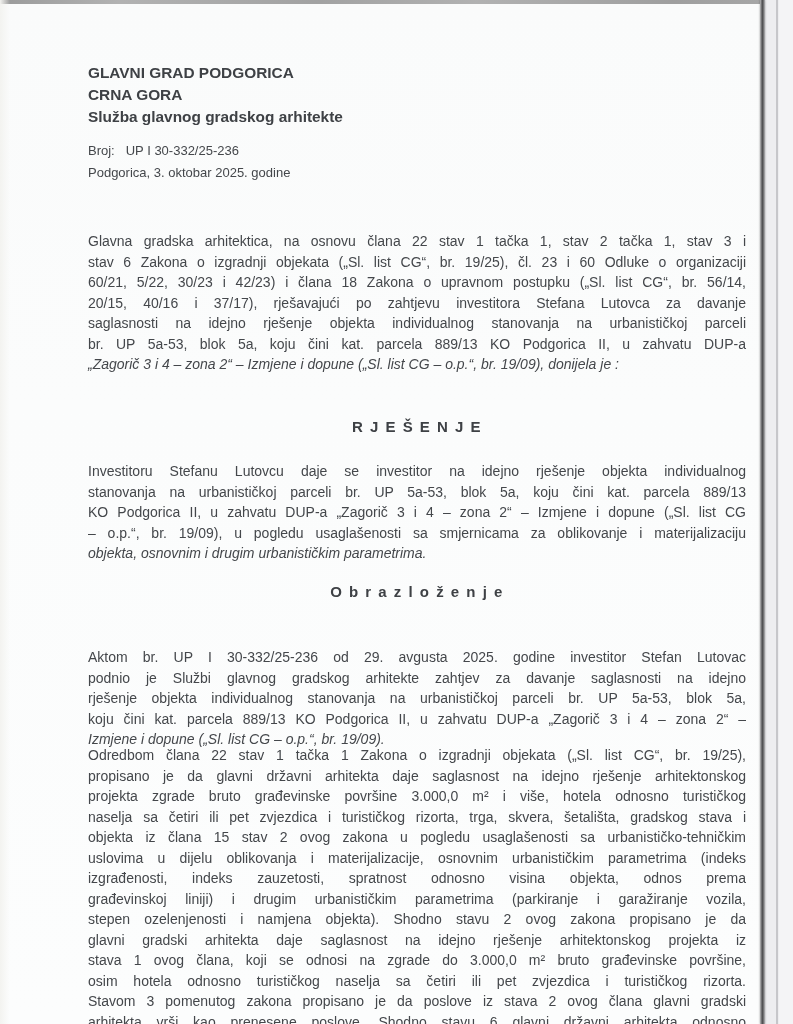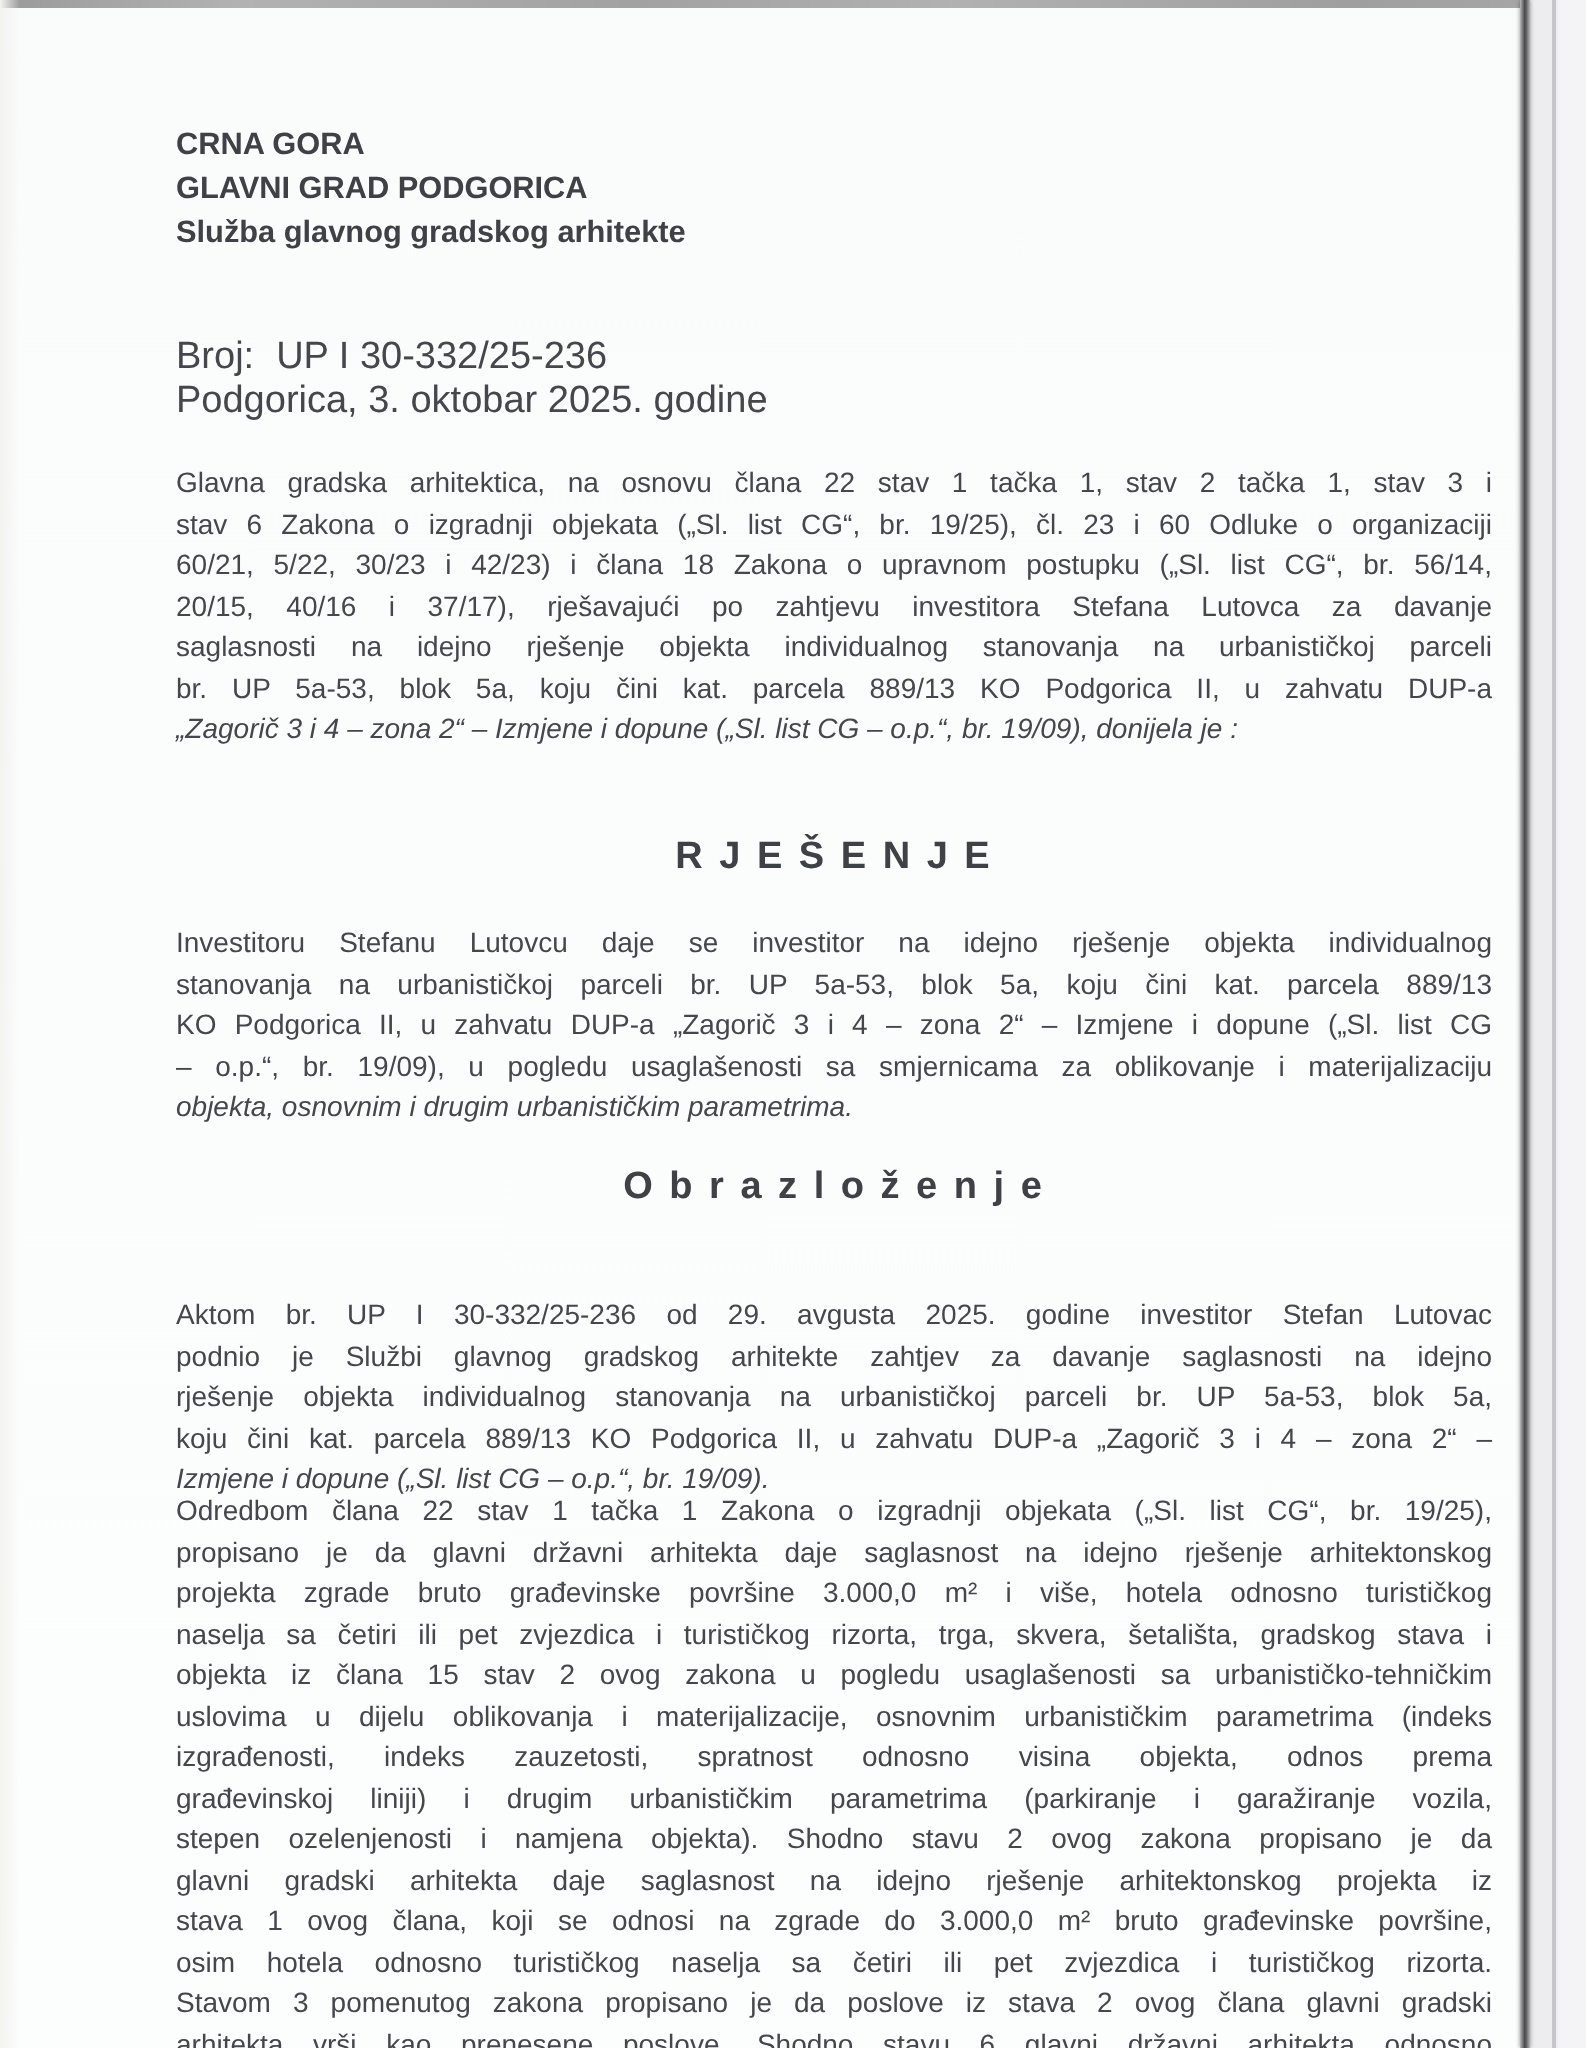--- a/index.html
+++ b/index.html
@@ -40,43 +40,43 @@
     background: #f4f4f6;
   }
   
   .block {
     position: absolute; left: 88px; width: 658px;
     font-size: 14px; line-height: 20.5px;
   }
   .tline { text-align: justify; text-align-last: justify; }
   .tline.endline { text-align-last: left; font-style: italic; }
   .letterhead { font-weight: bold; font-size: 15.4px; line-height: 22px; color: #3e4145; }
-  .refblock { font-size: 19px; line-height: 22px; margin-top: 28px; }
+  .refblock { font-size: 13px; line-height: 22px; }
   .ref-num { margin-left: 11px; }
   .heading {
     position: absolute; left: 88px; width: 658px;
-    text-align: center; font-weight: bold; font-size: 19px;
+    text-align: center; font-weight: bold; font-size: 15px;
     letter-spacing: 1.5px; color: #3e4145; white-space: pre;
   }
 </style>
 </head>
 <body>
 
 <div class="page">
 
   <div class="scan-top"></div>
   <div class="scan-left"></div>
   <div class="scan-right-strip"></div>
   <div class="scan-right-line"></div>
   <div class="scan-right-faint"></div>
   <div class="scan-right-outer"></div>
 
   <div class="block letterhead" style="top:62px;">
+    <div>GLAVNI GRAD PODGORICA</div>
     <div>CRNA GORA</div>
-    <div>GLAVNI GRAD PODGORICA</div>
     <div>Služba glavnog gradskog arhitekte</div>
   </div>
 
   <div class="block refblock" style="top:140px;">
     <div><span>Broj:</span><span class="ref-num">UP I 30-332/25-236</span></div>
     <div>Podgorica, 3. oktobar 2025. godine</div>
   </div>
 
   <div class="block" style="top:231px;">
       <div class="tline">Glavna gradska arhitektica, na osnovu člana 22 stav 1 tačka 1, stav 2 tačka 1, stav 3 i</div>

